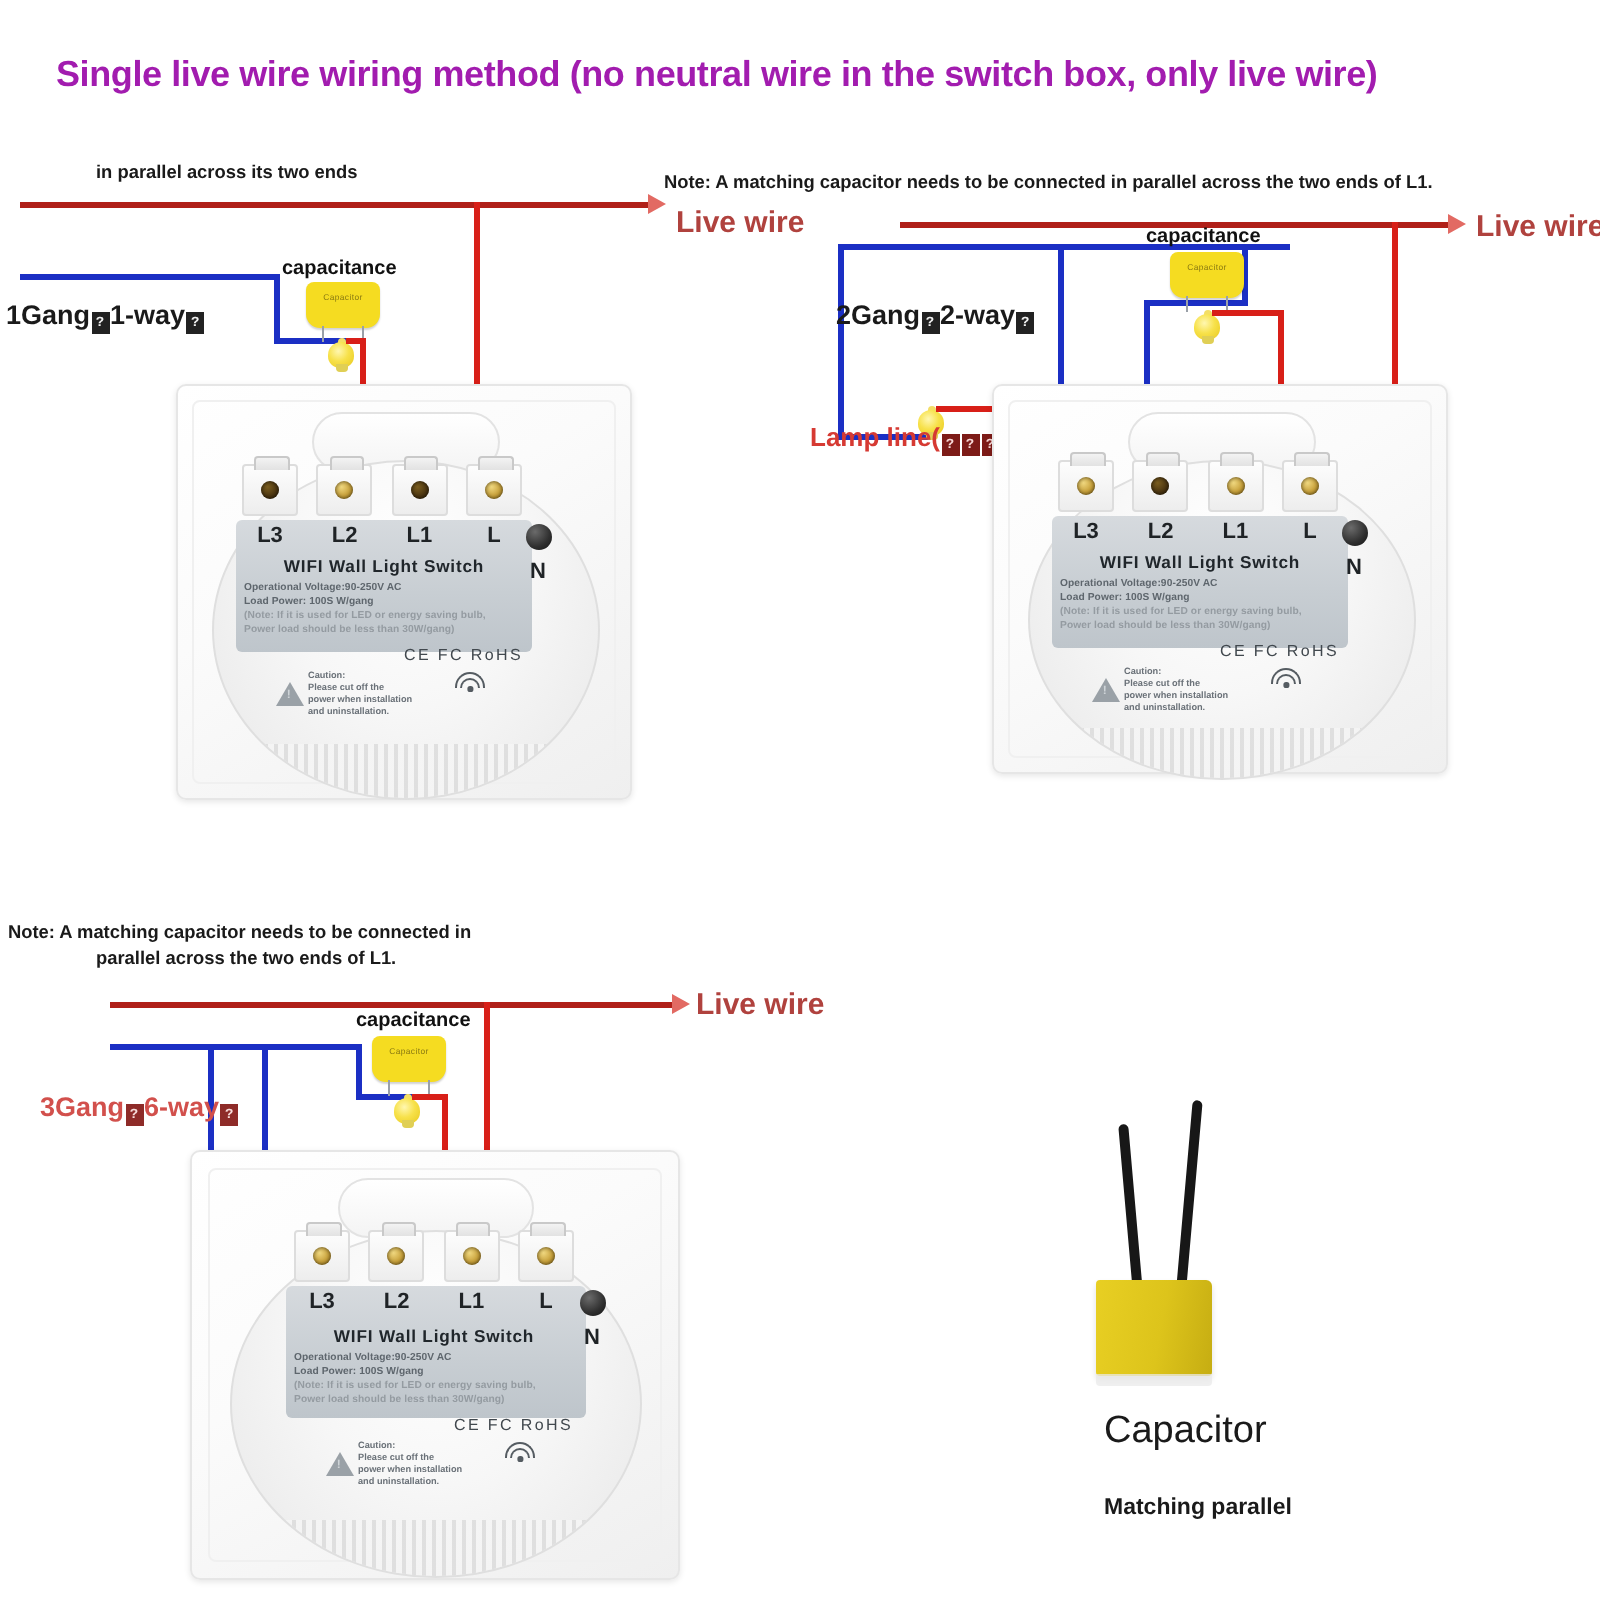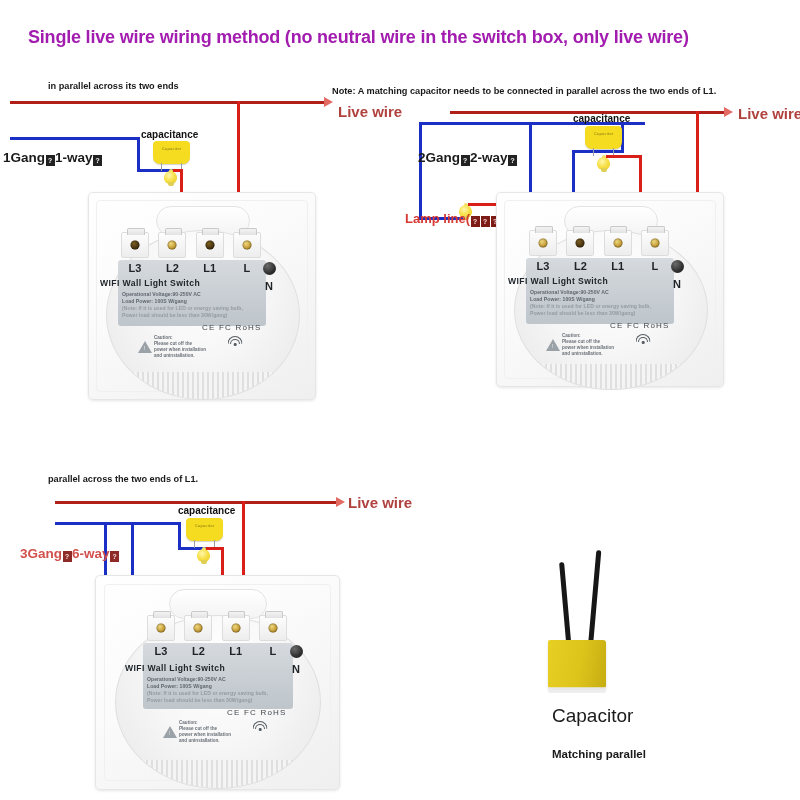--- a/index.html
+++ b/index.html
@@ -167,21 +167,21 @@
   }
   .labels{
     position:absolute;display:flex;justify-content:space-between;
   }
   .labels span{
     width:20%;text-align:center;
     font-size:11px;font-weight:700;color:#1f2326;
     font-family:"Liberation Sans",sans-serif;
   }
   .brand{
-    position:absolute;width:100%;text-align:left;
+    position:absolute;width:100%;text-align:center;
     font-size:8.6px;font-weight:700;color:#20262b;letter-spacing:.4px;
   }
   .spec{
     position:absolute;
     font-size:5.1px;line-height:6.6px;font-weight:700;
     color:#5e666d;letter-spacing:.05px;
     white-space:nowrap;
   }
   .nbtn{
     position:absolute;border-radius:50%;
@@ -246,20 +246,21 @@
 <body>
 
 <div class="stage">
 
   <div class="abs title" style="left:28px;top:27px;">Single live wire wiring method (no neutral wire in the switch box, only live wire)</div>
 
   <div class="abs note" style="left:48px;top:80px;">in parallel across its two ends</div>
 
   <div class="abs note" style="left:332px;top:85px;">Note: A matching capacitor needs to be connected in parallel across the two ends of L1.</div>
 
+  <div class="abs note" style="left:4px;top:460px;">Note: A matching capacitor needs to be connected in</div>
   <div class="abs note" style="left:48px;top:473px;">parallel across the two ends of L1.</div>
 
   <div class="abs" style="left:0;top:0;width:400px;height:430px;">
 
     <div class="w wdk abs" style="left:10px;top:101px;width:315px;height:3px;"></div>
     <div class="arrow-r" style="left:324px;top:97px;"></div>
     <div class="abs live-label" style="left:338px;top:103px;">Live wire</div>
 
     <div class="w wr abs" style="left:237px;top:101px;width:3px;height:145px;"></div>
 

